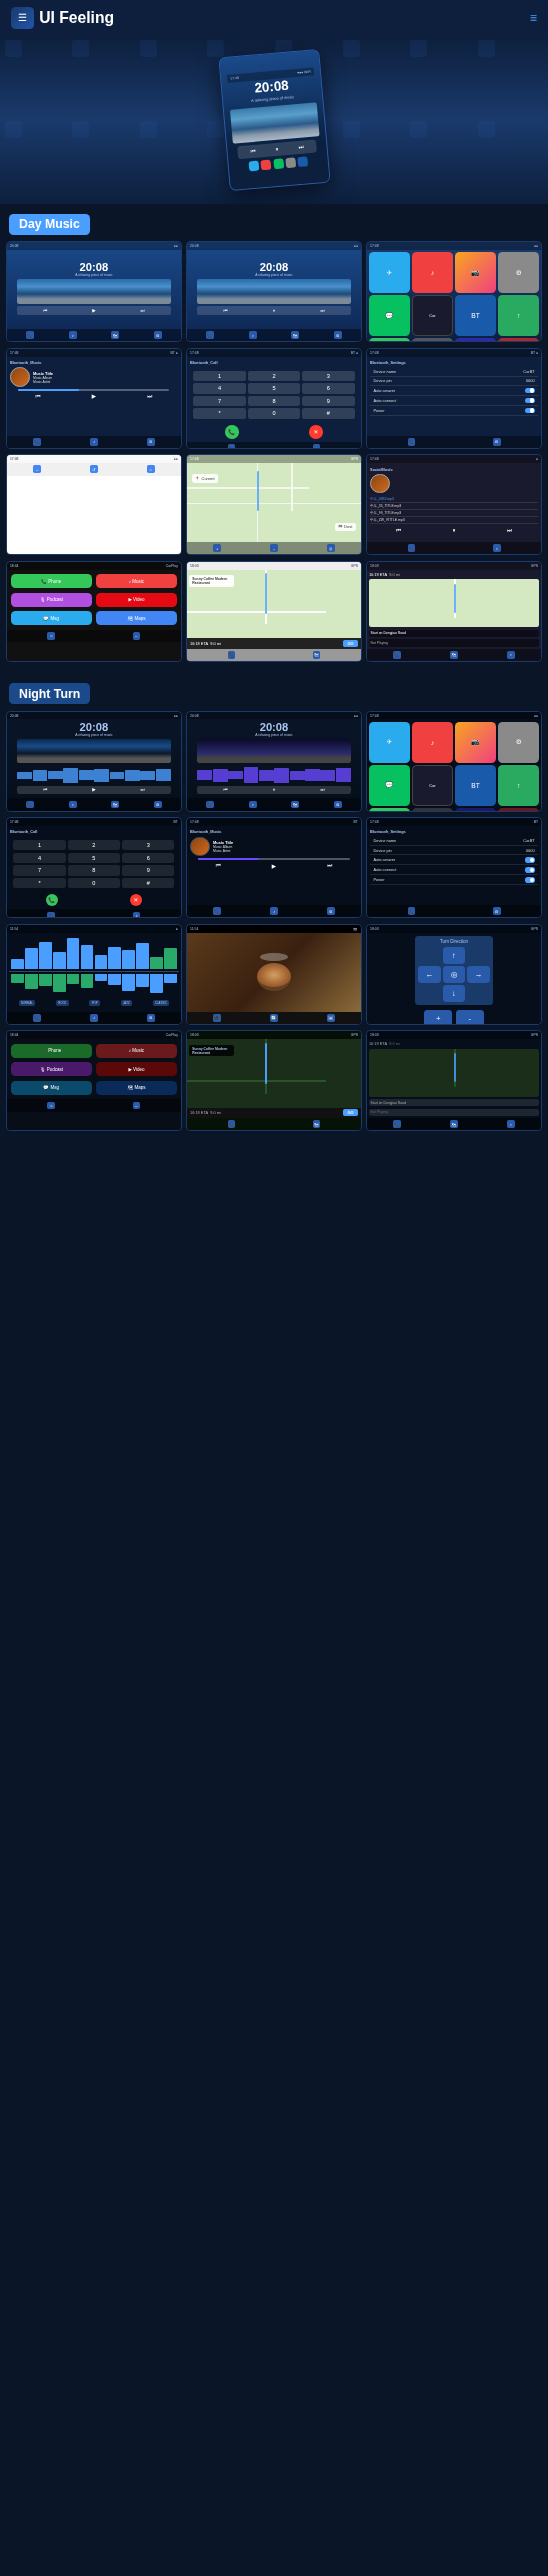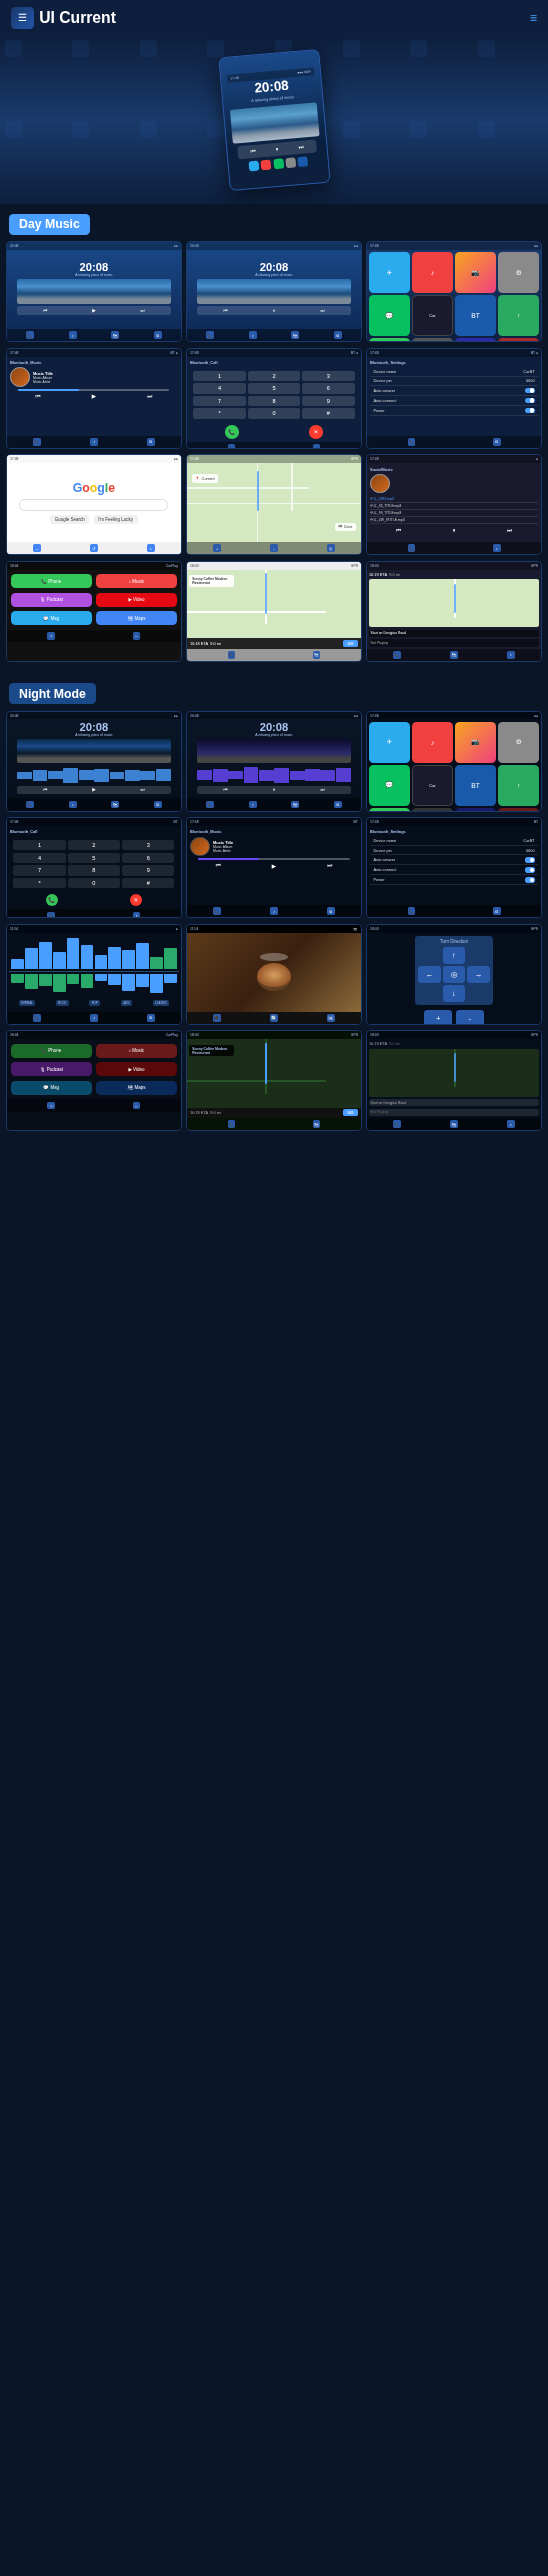--- a/index.html
+++ b/index.html
@@ -486,21 +486,21 @@
 <body>
 
 
 
 
 <div class="header">
   <div class="header-logo">
     <div class="logo-icon">
       <span>☰</span>
     </div>
-    <span class="header-title">UI Current</span>
+    <span class="header-title">UI Feeling</span>
   </div>
   <span class="header-menu-icon">≡</span>
 </div>
 
 
 <div class="hero">
   <div class="hero-bg-icons">
     <div class="hero-bg-icon"></div>
       <div class="hero-bg-icon"></div>
       <div class="hero-bg-icon"></div>
@@ -734,30 +734,20 @@
 
 
 <div class="screenshot-grid">
 
   <div class="screenshot-cell">
     <div class="screen white">
       <div class="screen-statusbar" style="background:#f8f8f8;color:#333">
         <span style="color:#333">17:48</span>
           <span style="color:#333">●●</span>
       </div>
-      <div class="google-screen">
-        <div class="google-logo">
-          <span class="g">G</span><span class="o1">o</span><span class="o2">o</span><span class="g2">g</span><span class="l">l</span><span class="e">e</span>
-        </div>
-        <div class="google-search"></div>
-        <div style="display:flex;gap:4.5px;margin-top:4.5px">
-          <div style="background:#f0f0f0;padding:2.2px 4.5px;border-radius:2.2px;font-size:4.5px;color:#333">Google Search</div>
-          <div style="background:#f0f0f0;padding:2.2px 4.5px;border-radius:2.2px;font-size:4.5px;color:#333">I'm Feeling Lucky</div>
-        </div>
-      </div>
       <div class="screen-bottom-bar" style="background:#f0f0f0">
         <div class="bottom-icon" style="background:#4285f4">←</div>
         <div class="bottom-icon" style="background:#4285f4">↺</div>
         <div class="bottom-icon" style="background:#4285f4">⌂</div>
       </div>
     </div>
   </div>
 
   <div class="screenshot-cell">
     <div class="screen map">
@@ -890,21 +880,21 @@
         <div class="bottom-icon">📞</div>
         <div class="bottom-icon">🗺</div>
         <div class="bottom-icon">♪</div>
       </div>
     </div>
   </div>
 </div>
 
 
 <div class="section-spacer"></div>
-<div class="section-label night">Night Mode</div>
+<div class="section-label night">Night Turn</div>
 
 
 <div class="screenshot-grid">
 
   <div class="screenshot-cell">
     <div class="screen darkblue">
       <div class="screen-statusbar">
         <span>20:08</span>
           <span>●●</span>
       </div>

